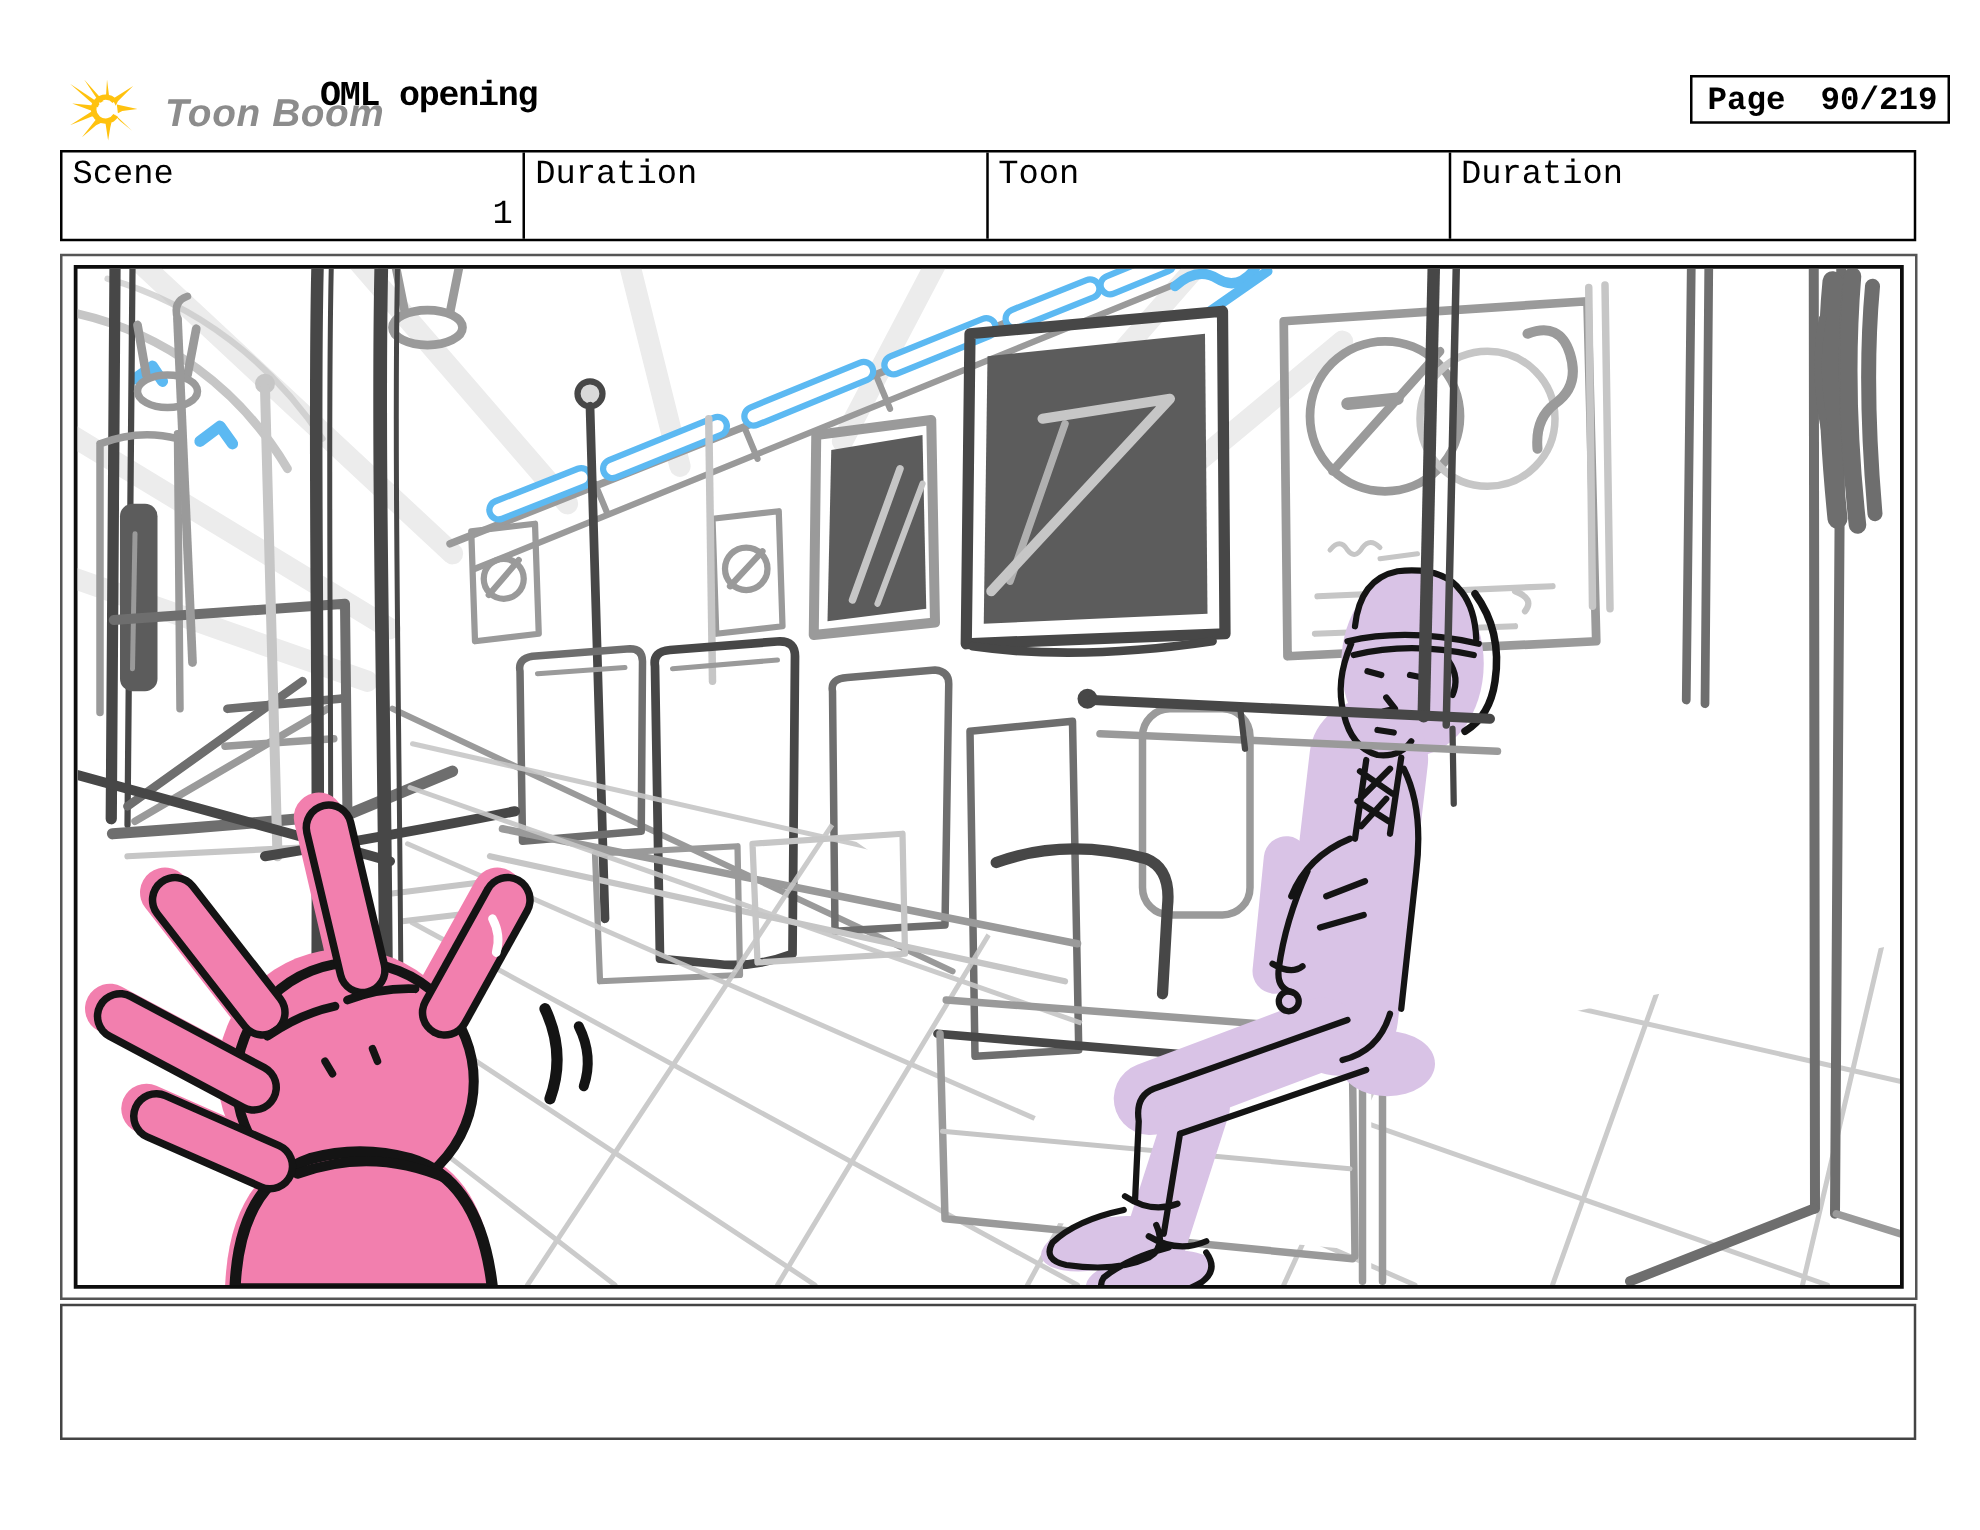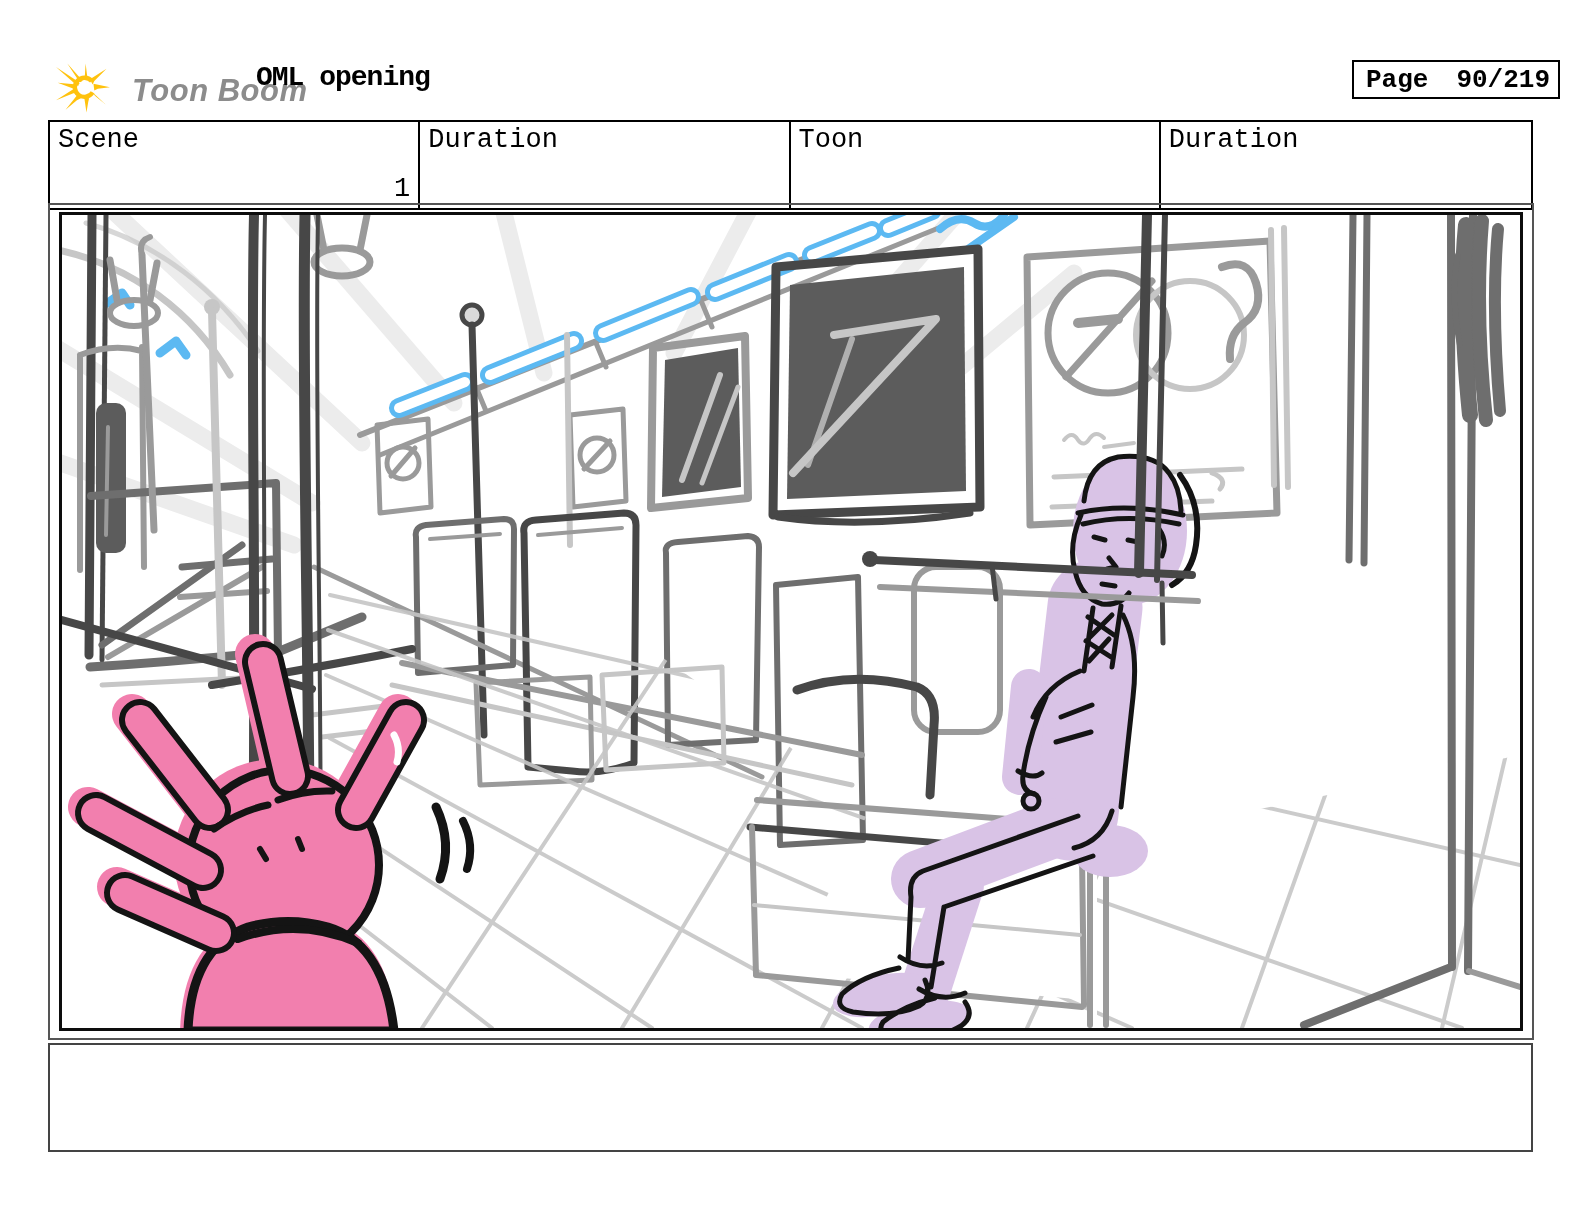--- a/index.html
+++ b/index.html
@@ -15,21 +15,21 @@
   .logo{position:absolute;left:56px;top:60px;display:flex;align-items:center;gap:22px;}
   .logo-text{font-family:"Liberation Sans","DejaVu Sans",sans-serif;
              font-weight:bold;font-style:italic;font-size:31px;color:var(--logo_gray);
              letter-spacing:0.5px;}
   .doc-title{position:absolute;left:256px;top:62px;font-size:28px;font-weight:bold;
              letter-spacing:-1px;}
   .page-box{position:absolute;left:1352px;top:60px;width:208px;height:39px;
             border:2px solid #000;box-sizing:border-box;display:flex;align-items:center;
             justify-content:space-between;padding:0 8px 0 12px;font-size:26px;font-weight:bold;}
 
-  .info-table{position:absolute;left:48px;top:120px;width:1485px;height:90px;
+  .info-table{position:absolute;left:48px;top:120px;width:1485px;height:73px;
               box-sizing:border-box;border:2px solid #000;display:grid;
               grid-template-columns:1fr 1fr 1fr 1fr;}
   .info-cell{border-right:2px solid #000;display:flex;flex-direction:column;
              justify-content:space-between;box-sizing:border-box;overflow:hidden;}
   .info-cell:last-child{border-right:none;}
   .cell-label{font-size:27px;padding:3px 0 0 8px;}
   .cell-value{font-size:27px;text-align:right;padding:0 8px 4px 0;}
 
   .panel-outer{position:absolute;left:48px;top:203px;width:1486px;height:837px;
                box-sizing:border-box;border:2px solid #555;}

